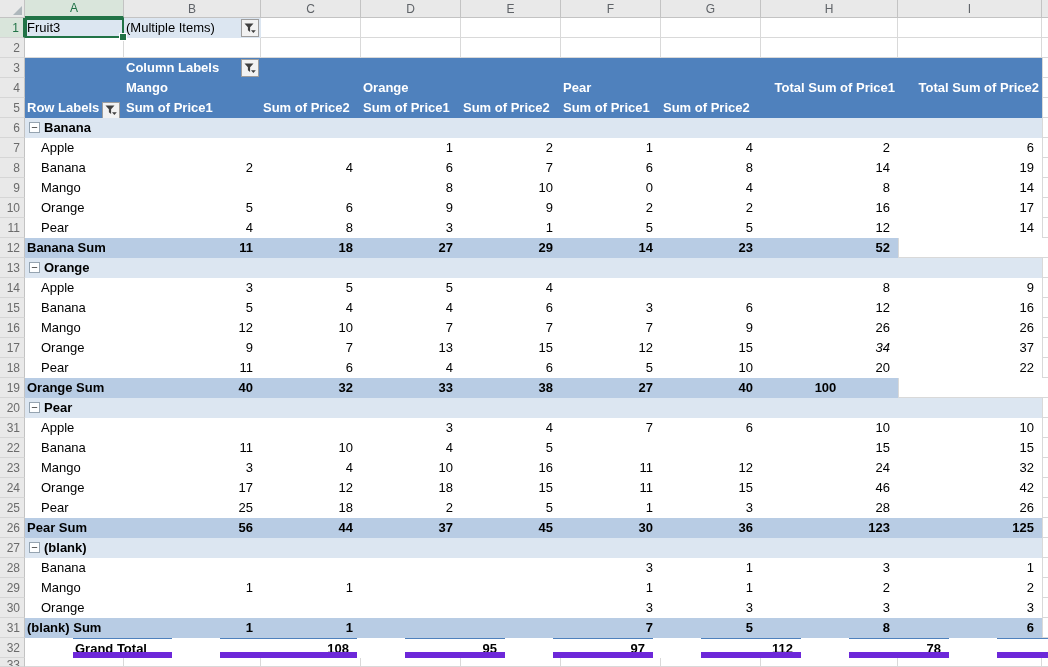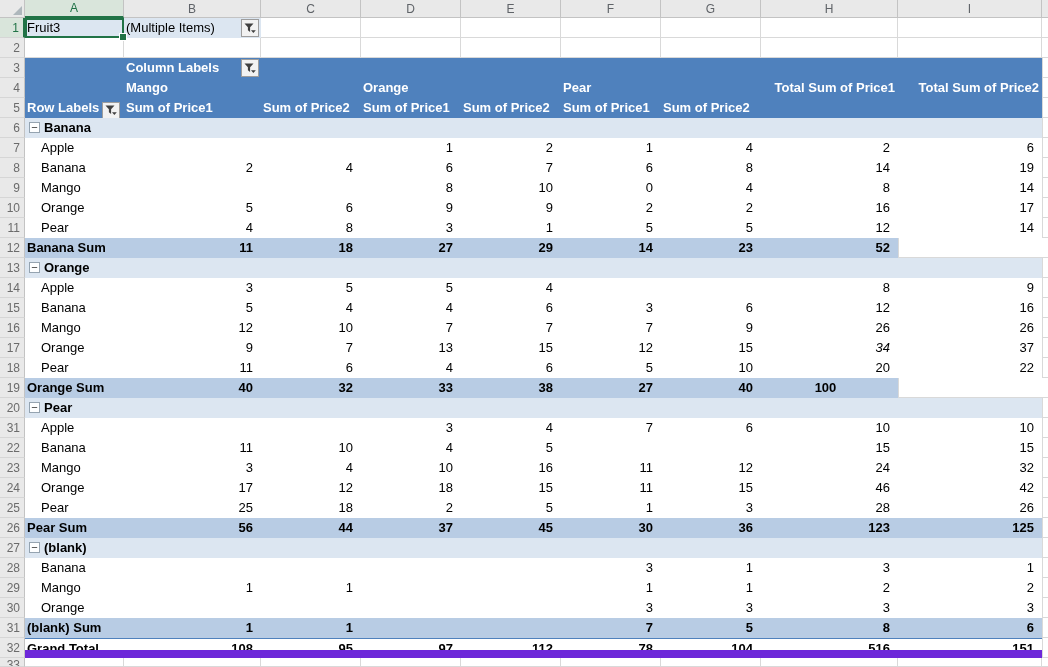--- a/index.html
+++ b/index.html
@@ -40,21 +40,21 @@
   .selcell{box-shadow:inset 0 0 0 2px #217346;overflow:visible;position:relative;z-index:3;}
   .handle{position:absolute;right:-3px;bottom:-3px;width:6px;height:6px;background:#217346;border:1px solid #fff;z-index:4;}
   .fbtn{width:18px;height:18px;box-sizing:border-box;background:#F2F2F2;border:1px solid #9D9D9D;
         display:inline-flex;align-items:center;justify-content:center;line-height:normal;}
   .fbtn.abs{position:absolute;right:2px;top:1px;}
   .fbtn.inl{vertical-align:-4px;margin-left:3px;}
   .fbtn svg{display:block;}
   .colbox{display:inline-flex;width:11px;height:11px;box-sizing:border-box;border:1px solid #94A3B0;background:#FDFEFF;
           color:#333;font-size:11px;line-height:9px;align-items:center;justify-content:center;margin:0 4px 0 2px;vertical-align:1px;font-weight:normal;}
   .gr-top{border-top:1px solid #4F81BD;}
-  .gr-bot{border-bottom:8px solid #6d28d9;}
+  .gr-bot{border-bottom:6px solid #6d28d9;margin-left:48px;}
 </style>
 </head>
 <body>
 
 <div class="sheet">
   <div class="hdr">
     <div class="corner">
         <span class="tri"></span>
       </div>
   <div class="hl sel" style="width: 99px;">A</div>

